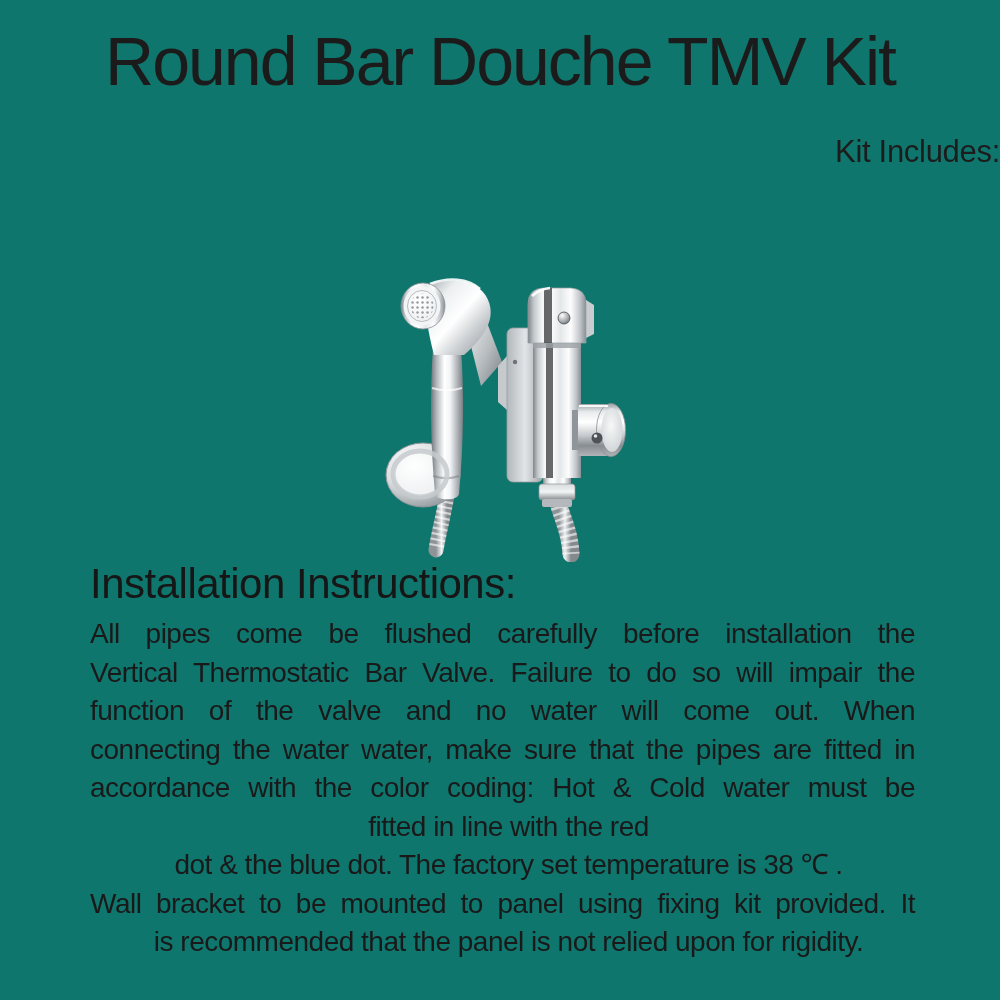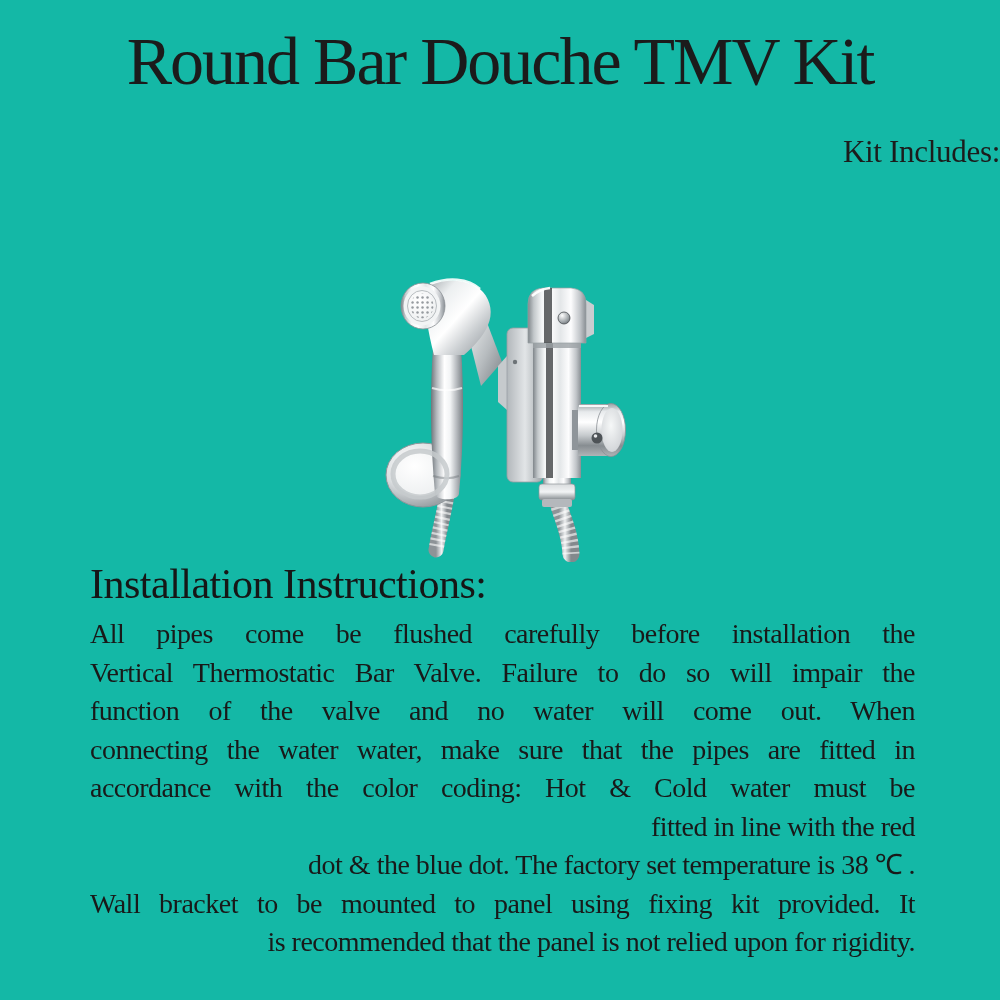--- a/index.html
+++ b/index.html
@@ -1,21 +1,21 @@
 <!DOCTYPE html>
 <html><head>
 <meta charset="utf-8">
 <style>
   html, body { margin: 0; padding: 0; background: #ffffff; }
   .page {
     position: relative;
     width: 1000px;
     height: 1000px;
-    background: #14b8a6;
-    font-family: Liberation Serif, serif;
+    background: #0f766e;
+    font-family: Liberation Sans, sans-serif;
     color: #1c1c1c;
     overflow: hidden;
   }
   .title {
     position: absolute;
     top: 24px; left: 0;
     width: 100%;
     margin: 0;
     text-align: center;
     font-size: 68px;
@@ -58,21 +58,21 @@
   .instructions h2 {
     margin: 0;
     font-size: 42px;
     font-weight: normal;
     letter-spacing: -0.5px;
     line-height: 48px;
     color: #161616;
   }
   .body-lines { margin-top: 7px; font-size: 28px; line-height: 38.5px; letter-spacing: -0.5px; color: #191919; }
   .body-lines .jl { text-align: justify; text-align-last: justify; }
-  .body-lines .ln { text-align: right; margin-left: 12px; }
+  .body-lines .ln { text-align: center; margin-left: 12px; }
 </style>
 </head>
 <body>
 
 <div class="page">
 
   <h1 class="title">Round Bar Douche TMV Kit</h1>
 
   <div class="kit-heading">Kit Includes:</div>
 

